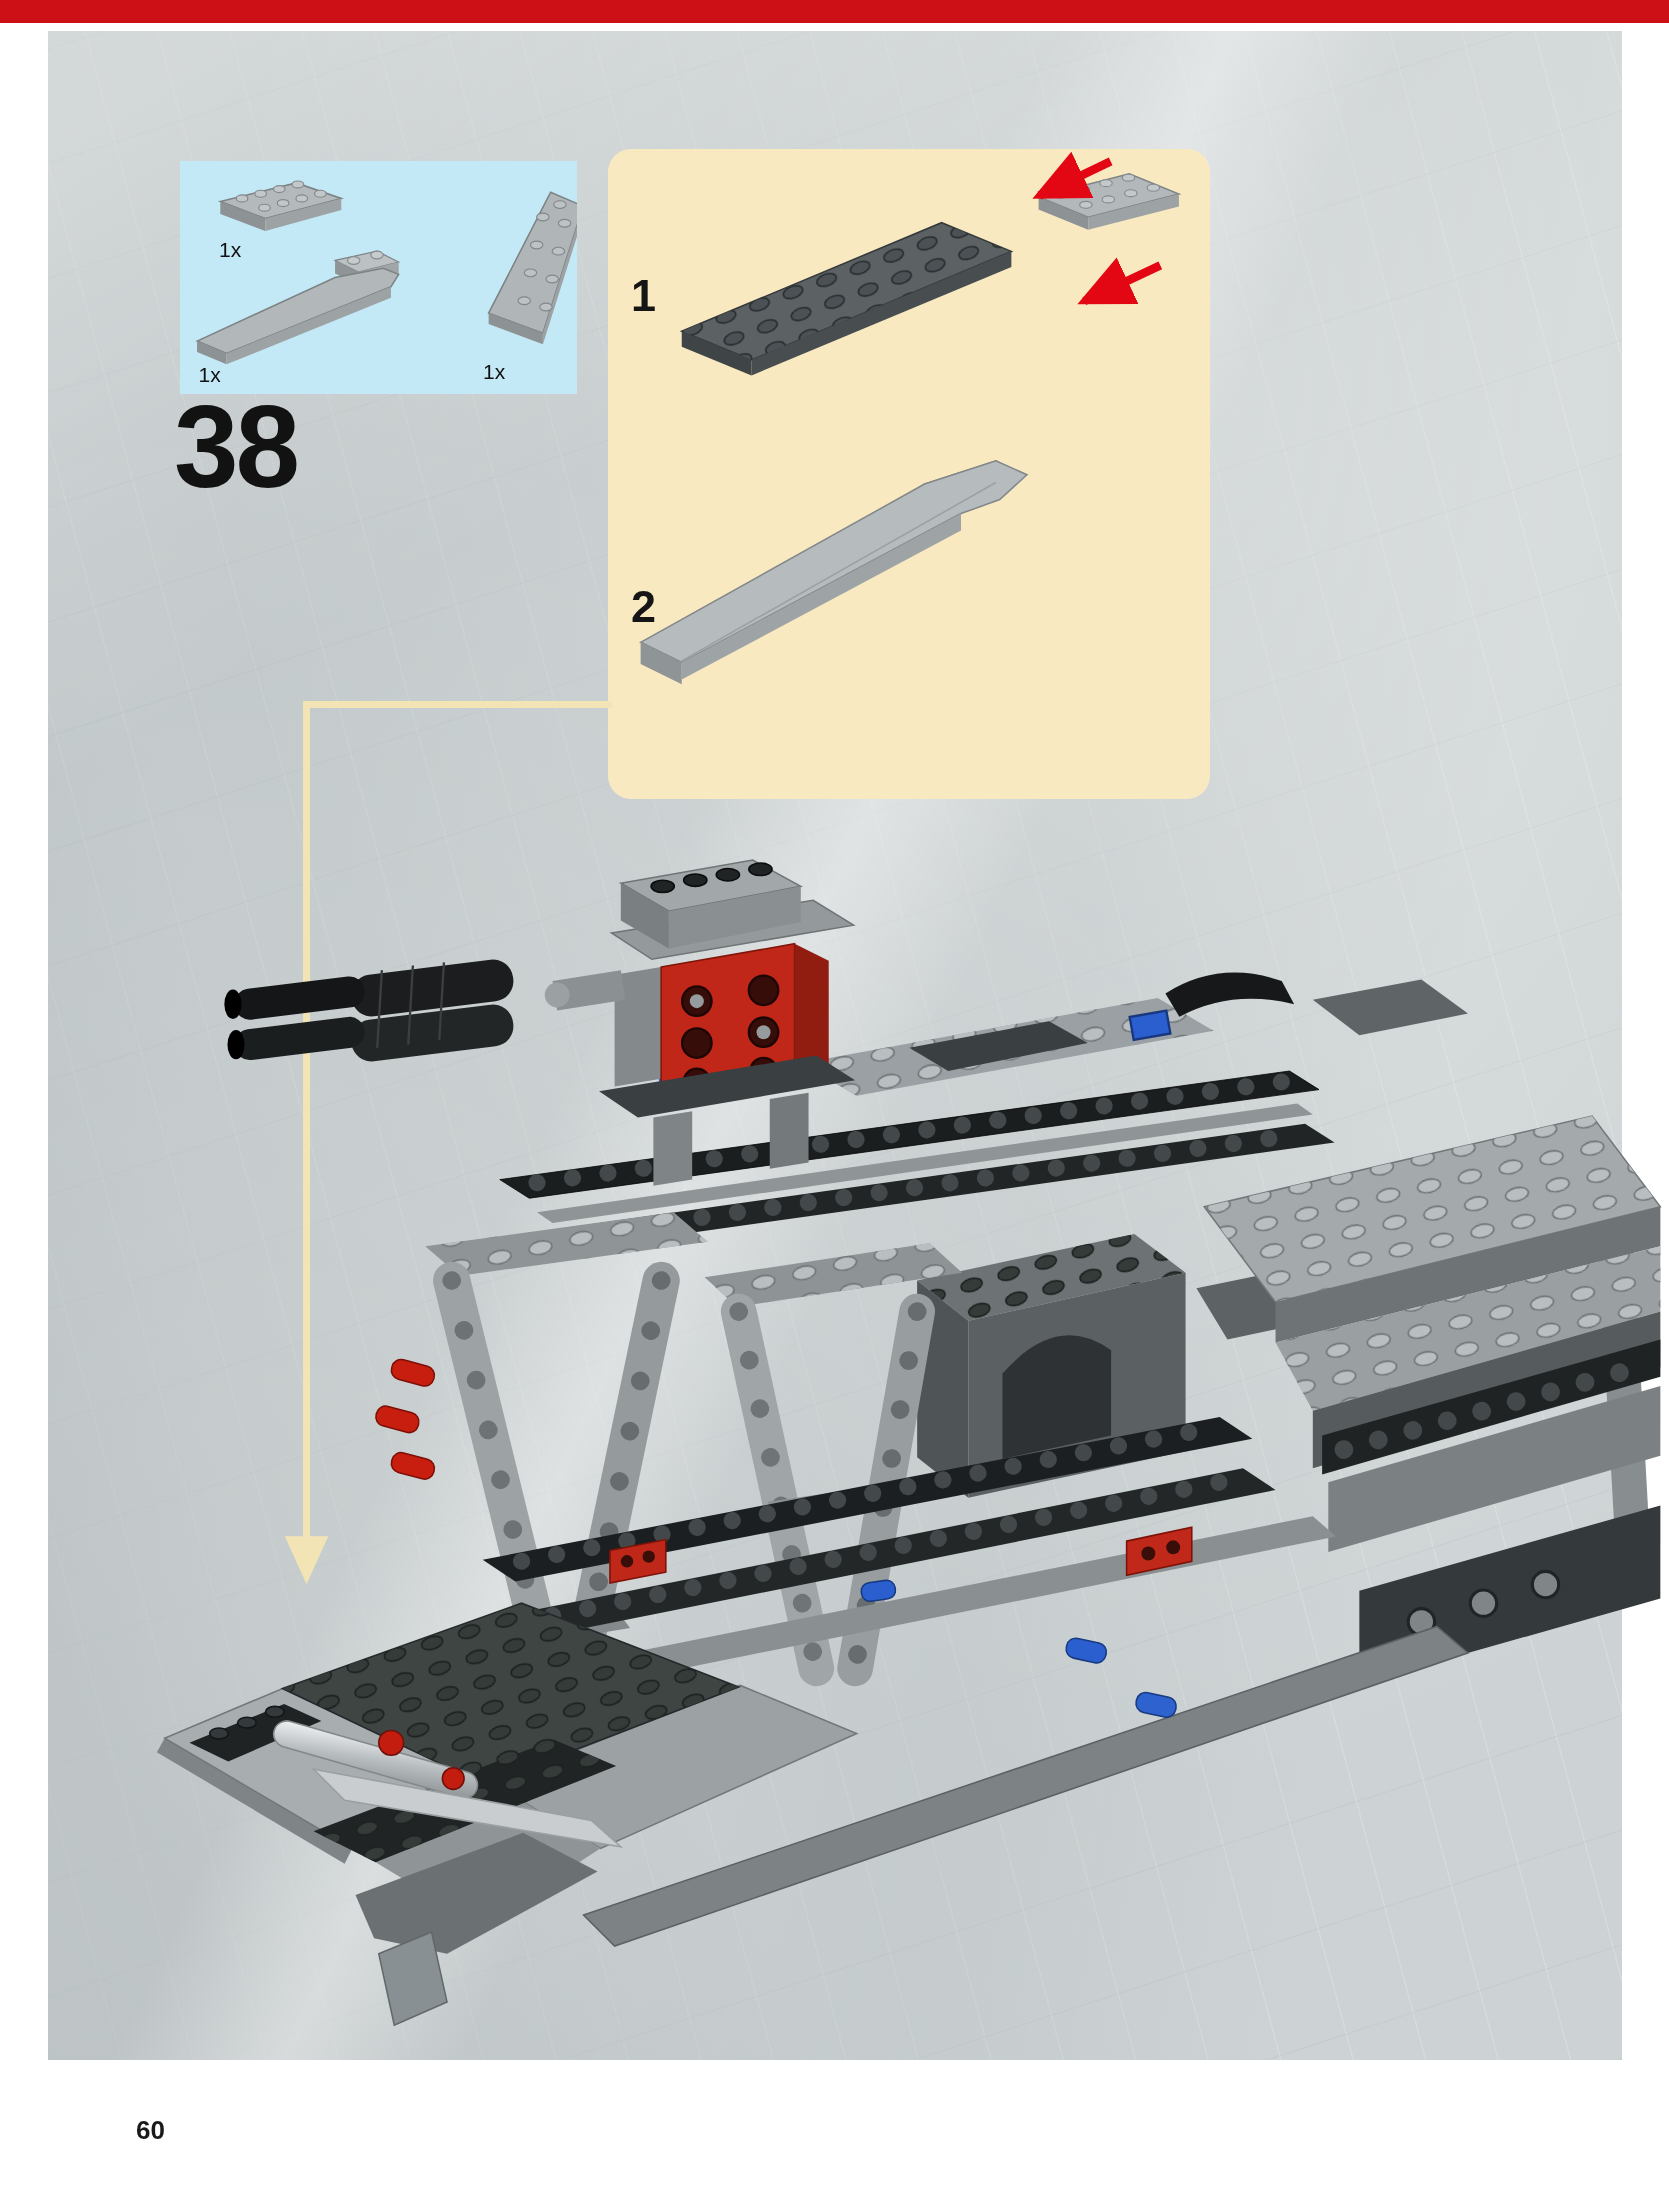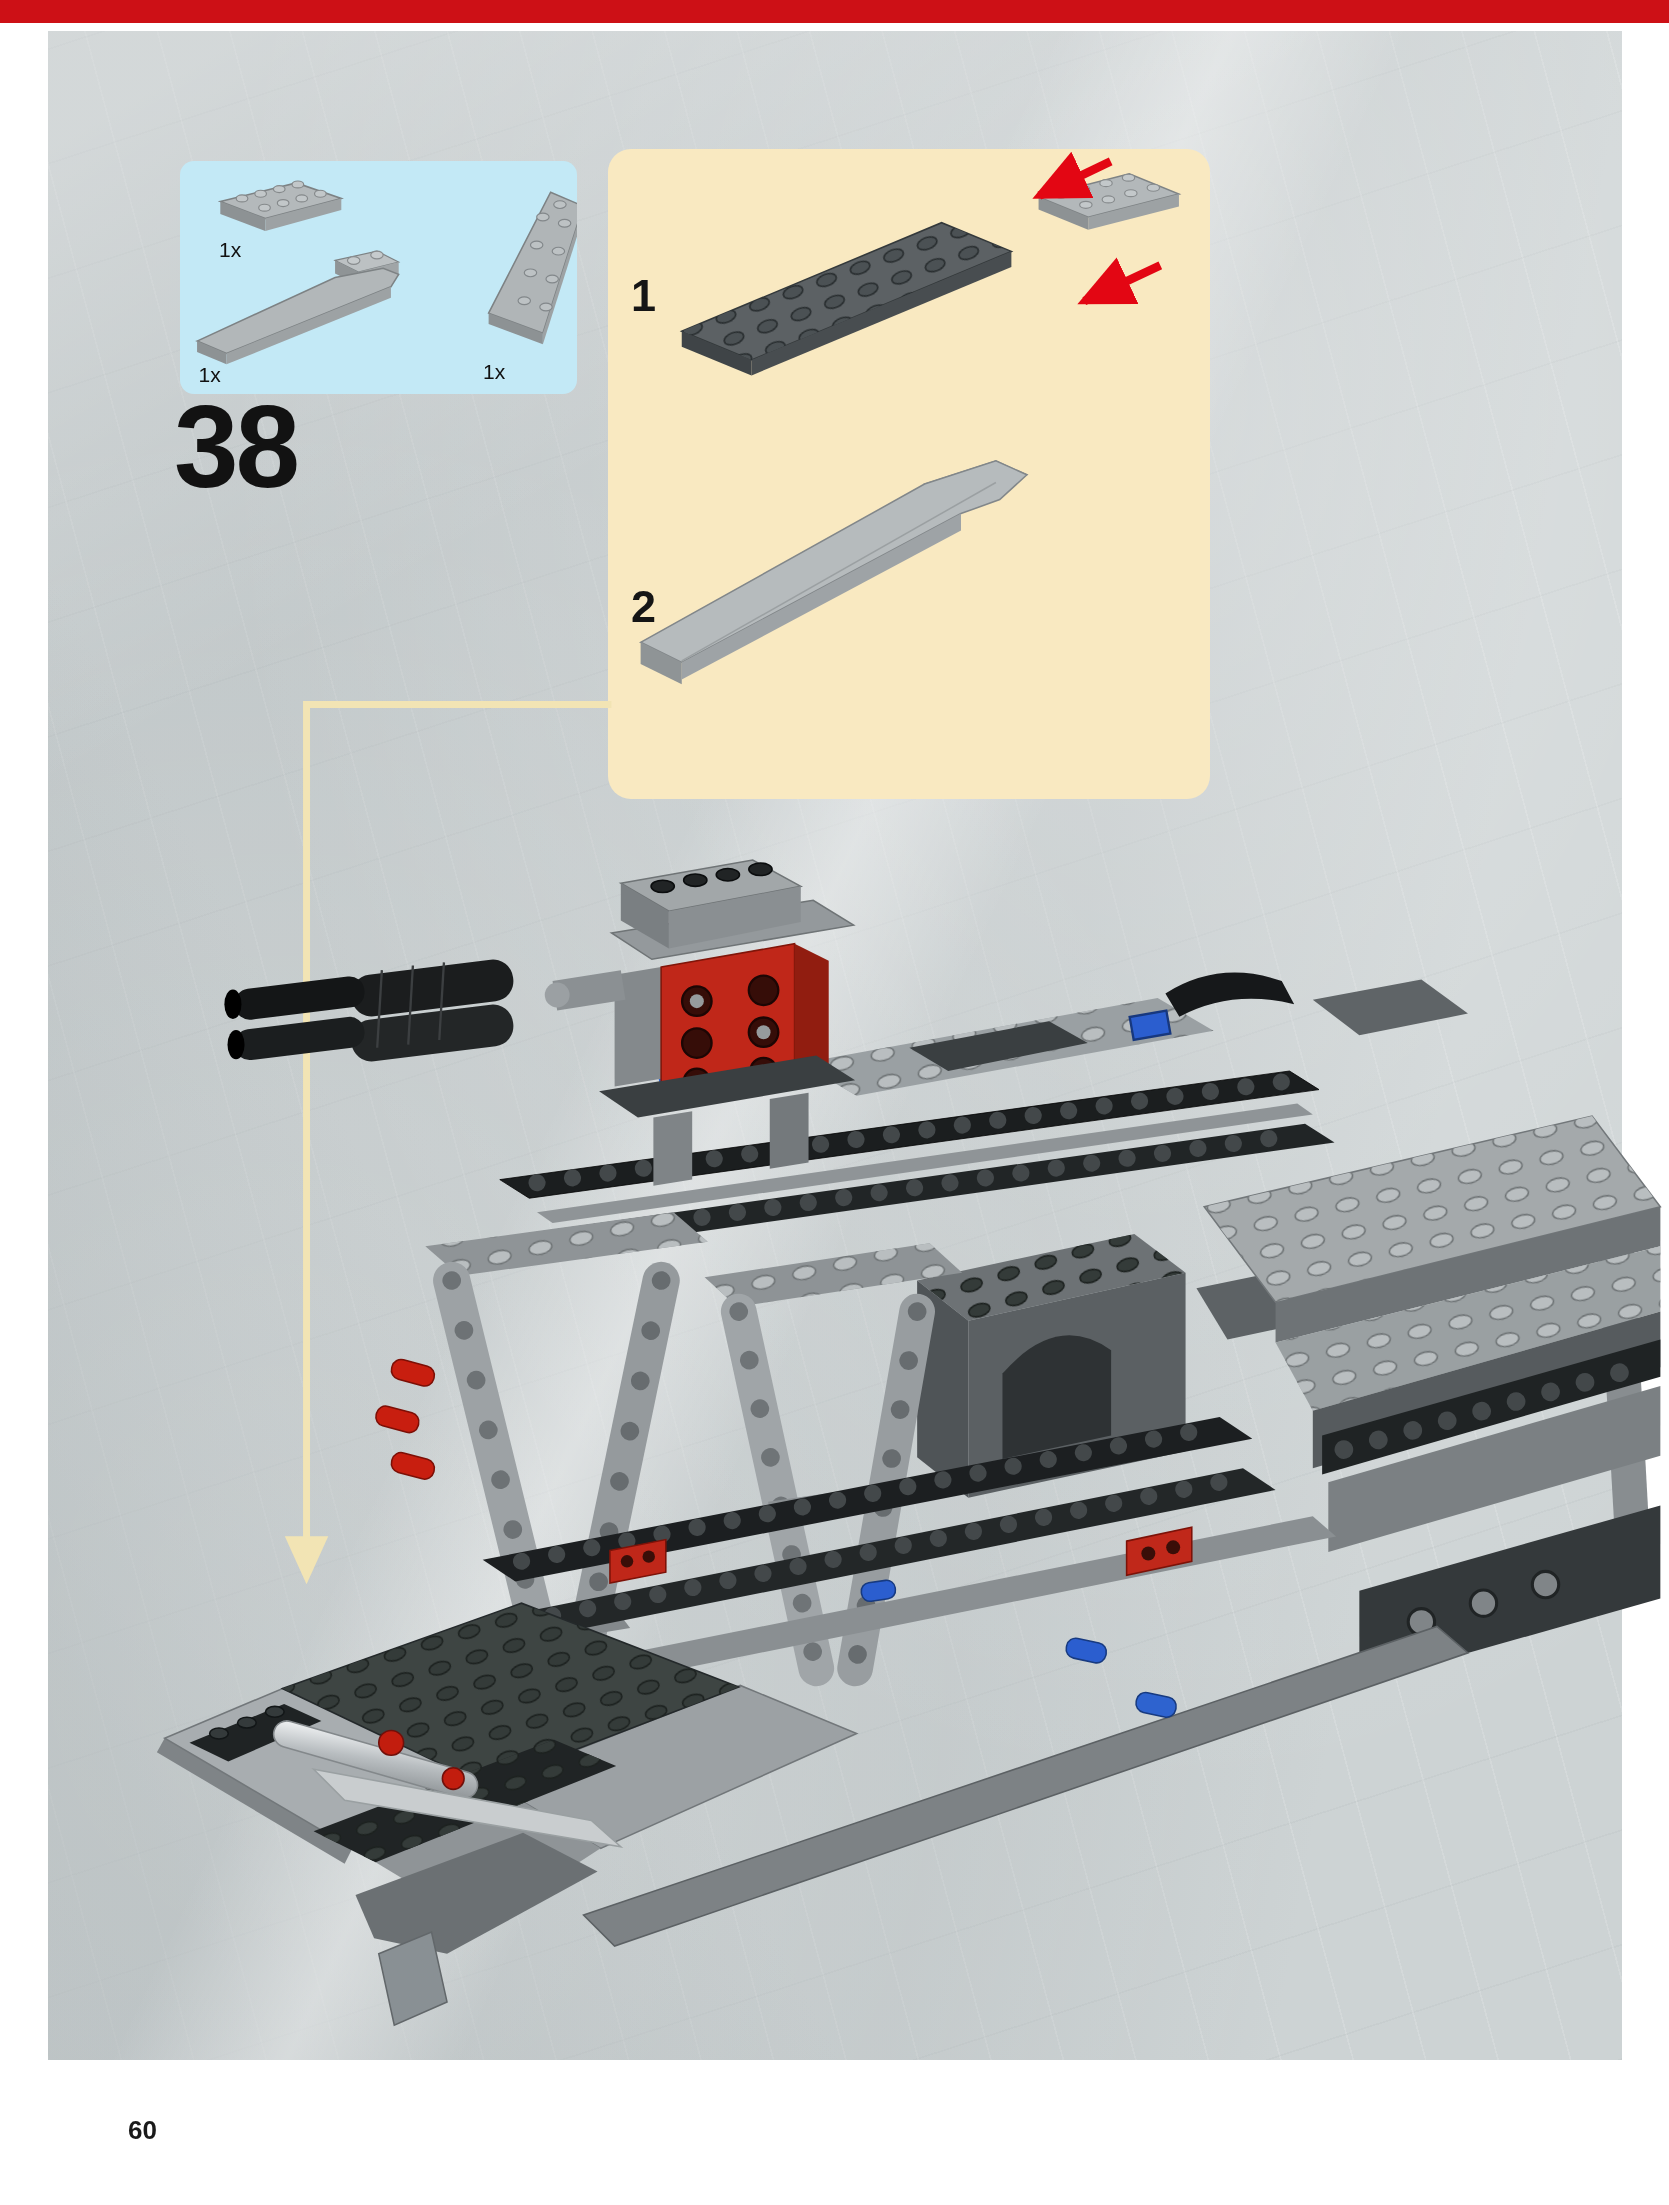--- a/index.html
+++ b/index.html
@@ -19,21 +19,21 @@
       linear-gradient(62deg, rgba(171,179,181,.38) 8%, rgba(205,211,212,0) 30%),
       linear-gradient(150deg, rgba(255,255,255,.30) 4%, rgba(205,211,212,0) 26%),
       radial-gradient(ellipse at 72% 18%, rgba(255,255,255,.35), rgba(205,211,212,0) 60%),
       radial-gradient(ellipse at 15% 80%, rgba(255,255,255,.22), rgba(205,211,212,0) 55%),
       linear-gradient(100deg, rgba(163,171,173,.30) 62%, rgba(205,211,212,0) 82%),
       repeating-linear-gradient(75deg, rgba(255,255,255,.14) 0 1.6px, rgba(255,255,255,0) 1.6px 70px),
       repeating-linear-gradient(-18deg, rgba(160,168,170,.12) 0 1.6px, rgba(255,255,255,0) 1.6px 109px);
   }
   .parts-box{
     position:absolute;left:132px;top:130px;width:397px;height:233px;
-    background:#c3e9f6;border-radius:14px;
+    background:#c3e9f6;border-radius:0;
   }
   .count-label{
     position:absolute;font-size:21px;font-weight:400;color:#111;line-height:1;
   }
   .step-number{
     position:absolute;left:126px;top:358px;font-size:116px;font-weight:700;
     letter-spacing:-3.1px;line-height:1;color:#121212;
   }
   .panel{
     position:absolute;left:560px;top:118px;width:602px;height:650px;
@@ -42,21 +42,21 @@
   .substep-label{
     position:absolute;font-size:45px;font-weight:700;color:#151515;line-height:1;
   }
   .substep-1{left:23px;top:124px;}
   .substep-2{left:23px;top:435px;}
   .flow-arrow-svg{position:absolute;left:0;top:0;width:1670px;height:2205px;pointer-events:none;}
   .model-svg{position:absolute;left:70px;top:784px;width:1544px;height:1249px;}
   .panel-art{position:absolute;left:0;top:0;width:602px;height:650px;}
   .parts-art{position:absolute;left:0;top:0;width:397px;height:233px;}
   .page-number{
-    position:absolute;left:80px;top:2086px;font-size:26px;font-weight:700;color:#1a1a1a;line-height:1;
+    position:absolute;left:88px;top:2086px;font-size:26px;font-weight:700;color:#1a1a1a;line-height:1;
   }
 </style>
 </head>
 <body>
 
 <div class="page">
   <div class="top-bar"></div>
 
   <div class="canvas">
 

